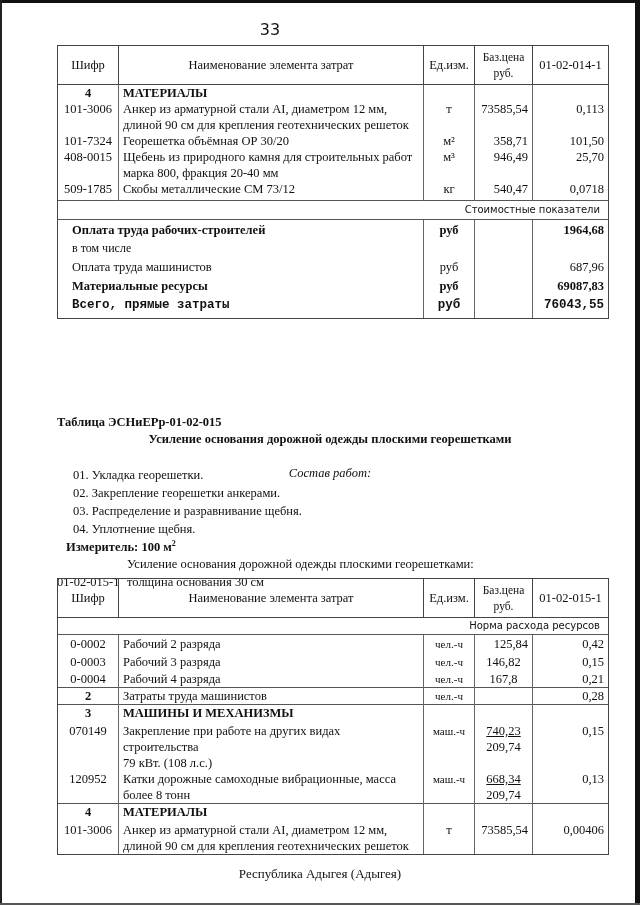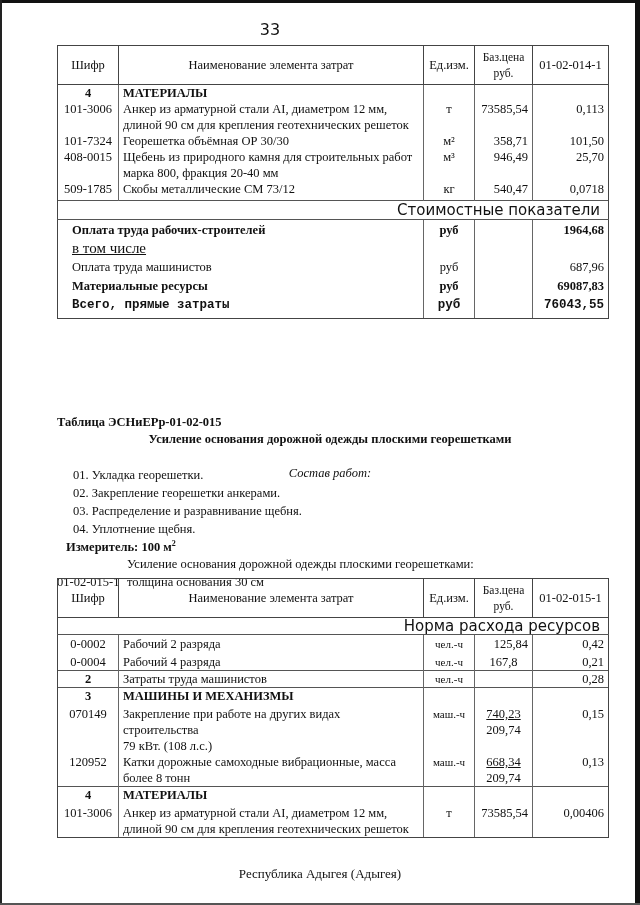--- a/index.html
+++ b/index.html
@@ -16,21 +16,21 @@
   table.cost th { font-weight: normal; border: 1px solid #444; vertical-align: middle; text-align: center; height: 38px; }
   .c1 { width: 52px; text-align: center; border-left: 1px solid #444; border-right: 1px solid #666; }
   .c2 { width: 296px; text-align: left; border-right: 1px solid #666; }
   .c3 { width: 42px; text-align: center; border-right: 1px solid #666; }
   .c4 { width: 49px; text-align: right; border-right: 1px solid #666; }
   .c5 { width: 67px; text-align: right; border-right: 1px solid #444; }
   th.h4 { font-size: 11.5px; line-height: 13px; }
   .bold { font-weight: bold; }
   .rowtop td { border-top: 1px solid #555; }
   .lastrow td { border-bottom: 1px solid #444; }
-  .sans-note { font-family: "DejaVu Sans", sans-serif; font-size: 15px; text-align: right; padding-right: 8px !important; border-left: 1px solid #444; border-right: 1px solid #444; border-top: 1px solid #555; border-bottom: 1px solid #555; height: 18px; vertical-align: middle !important; margin-top: 33px; }
+  .sans-note { font-family: "DejaVu Sans", sans-serif; font-size: 10px; text-align: right; padding-right: 8px !important; border-left: 1px solid #444; border-right: 1px solid #444; border-top: 1px solid #555; border-bottom: 1px solid #555; height: 18px; vertical-align: middle !important; margin-top: 33px; }
   .sum-name { padding-left: 14px !important; border-left: 1px solid #444; }
   .u { text-decoration: underline; }
   .txt { position: absolute; font-size: 12.5px; white-space: nowrap; margin-top: 24px; }
   .bottom-line { position: absolute; left: 0; bottom: 0; width: 640px; height: 2px; background: #555; }
 </style>
 </head>
 <body>
 
 <div class="scan-top"></div>
 <div class="scan-left"></div>
@@ -56,21 +56,21 @@
   </tr>
   <tr>
     <td class="c1">101-3006</td>
     <td class="c2"><span>Анкер из арматурной стали AI, диаметром 12 мм,</span><br><span>длиной 90 см для крепления геотехнических решеток</span></td>
     <td class="c3">т</td>
     <td class="c4">73585,54</td>
     <td class="c5">0,113</td>
   </tr>
   <tr>
     <td class="c1">101-7324</td>
-    <td class="c2">Георешетка объёмная ОР 30/30</td>
+    <td class="c2">Георешетка объёмная ОР 30/20</td>
     <td class="c3">м²</td>
     <td class="c4">358,71</td>
     <td class="c5">101,50</td>
   </tr>
   <tr>
     <td class="c1">408-0015</td>
     <td class="c2"><span>Щебень из природного камня для строительных работ</span><br><span>марка 800, фракция 20-40 мм</span></td>
     <td class="c3">м³</td>
     <td class="c4">946,49</td>
     <td class="c5">25,70</td>
@@ -85,21 +85,21 @@
   <tr>
     <td colspan="5" class="sans-note">Стоимостные показатели</td>
   </tr>
   <tr style="height:20px;">
     <td colspan="2" class="sum-name bold" style="border-right:1px solid #666; vertical-align:middle;">Оплата труда рабочих-строителей</td>
     <td class="c3 bold" style="vertical-align:middle;">руб</td>
     <td class="c4"></td>
     <td class="c5 bold" style="vertical-align:middle;">1964,68</td>
   </tr>
   <tr style="height:19px;">
-    <td colspan="2" class="sum-name" style="border-right:1px solid #666; font-size:15px;text-decoration:underline;">в том числе</td>
+    <td colspan="2" class="sum-name" style="border-right:1px solid #666; font-size:12px;">в том числе</td>
     <td class="c3"></td>
         <td class="c4"></td>
         <td class="c5"></td>
   </tr>
   <tr style="height:19px;">
     <td colspan="2" class="sum-name" style="border-right:1px solid #666;">Оплата труда машинистов</td>
     <td class="c3">руб</td>
     <td class="c4"></td>
     <td class="c5">687,96</td>
   </tr>
@@ -143,20 +143,27 @@
     <td colspan="5" class="sans-note" style="height:16px;">Норма расхода ресурсов</td>
   </tr>
   <tr style="height:19px;">
     <td class="c1" style="vertical-align:middle;">0-0002</td>
     <td class="c2" style="vertical-align:middle;">Рабочий 2 разряда</td>
     <td class="c3" style="font-size:11px; vertical-align:middle;">чел.-ч</td>
     <td class="c4" style="vertical-align:middle;">125,84</td>
     <td class="c5" style="vertical-align:middle;">0,42</td>
   </tr>
   <tr style="height:17px;">
+    <td class="c1">0-0003</td>
+    <td class="c2">Рабочий 3 разряда</td>
+    <td class="c3" style="font-size:11px;">чел.-ч</td>
+    <td class="c4" style="text-align:center;">146,82</td>
+    <td class="c5">0,15</td>
+  </tr>
+  <tr style="height:17px;">
     <td class="c1">0-0004</td>
     <td class="c2">Рабочий 4 разряда</td>
     <td class="c3" style="font-size:11px;">чел.-ч</td>
     <td class="c4" style="text-align:center;">167,8</td>
     <td class="c5">0,21</td>
   </tr>
   <tr class="rowtop" style="height:17px;">
     <td class="c1 bold">2</td>
     <td class="c2">Затраты труда машинистов</td>
     <td class="c3" style="font-size:11px;">чел.-ч</td>

